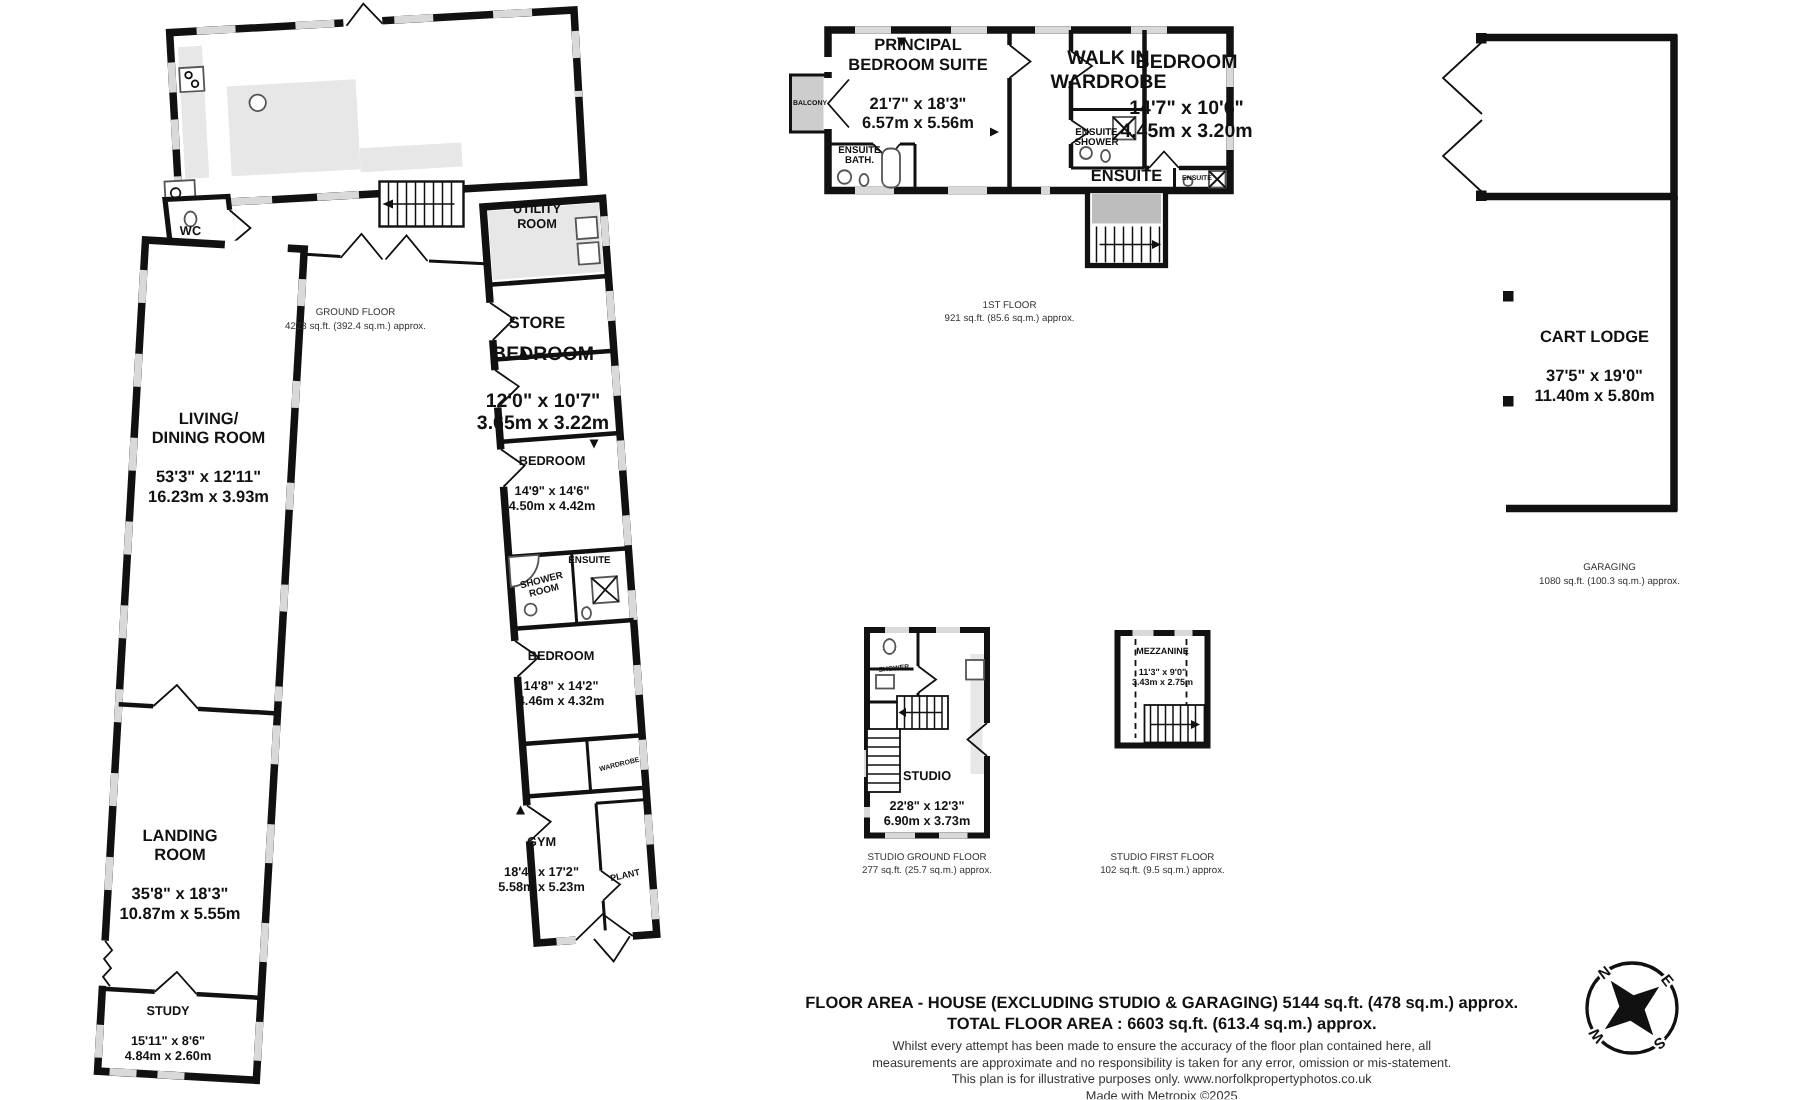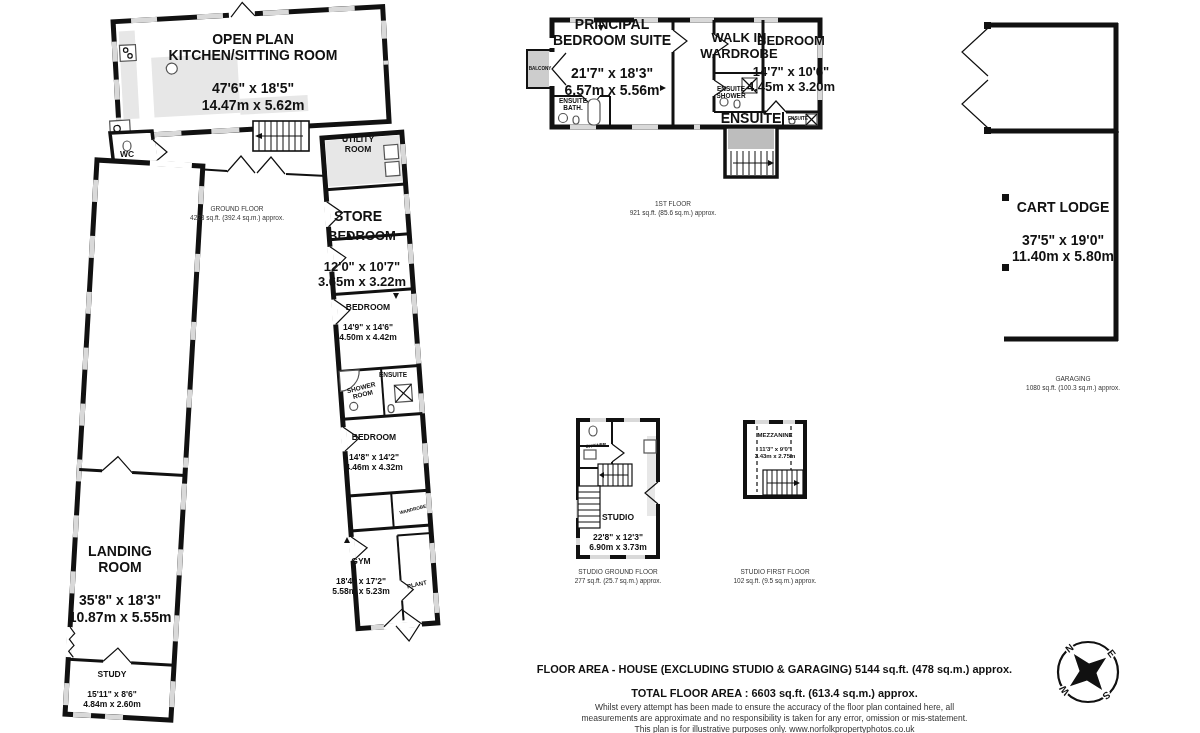--- a/index.html
+++ b/index.html
@@ -17,30 +17,30 @@
   .win{stroke:#d9d9d9;stroke-width:5;fill:none;}
   .win4{stroke:#d9d9d9;stroke-width:4;fill:none;}
   .gap{stroke:#fff;stroke-width:6;fill:none;}
   .fix{stroke:#555;stroke-width:1.2;fill:#fff;}
   .grey{fill:#e7e7e7;}
   .tri{fill:#111;}
   
   .rl{position:absolute;transform:translate(-50%,-50%);text-align:center;font-weight:bold;
       color:#111;white-space:pre-line;line-height:1.18;}
   .rname,.rdims{display:block;white-space:pre-line;}
-  .lg{font-size:14px;}
+  .lg{font-size:11px;}
   .md{font-size:8.5px;}
   .sm2{font-size:13px;}
   .sm{font-size:6.5px;}
   .xs{font-size:6px;}
   .xxs{font-size:4.6px;}
   .floorlbl{font-weight:normal;font-size:6.5px;color:#333;line-height:1.3;}
   .footer{position:absolute;left:352px;top:663px;width:845px;text-align:center;}
   .f1{font-size:11px;font-weight:bold;}
-  .f2{font-size:11px;font-weight:bold;margin-top:12px;}
+  .f2{font-size:11px;font-weight:bold;margin-top:2px;}
   .fd{font-size:8.5px;color:#333;margin-top:3px;line-height:1.28;white-space:pre-line;}
   .cletter{font-size:10px;font-weight:bold;fill:#111;stroke:#fff;stroke-width:3;paint-order:stroke;}
 </style>
 </head>
 <body>
 
 <div class="page">
 
 <svg width="1200" height="733" viewBox="0 0 1200 733">
 
@@ -304,26 +304,20 @@
     <g transform="rotate(-38)">
       <polygon points="0,-23 6,-6 23,0 6,6 0,23 -6,6 -23,0 -6,-6" fill="#111"></polygon>
       <text class="cletter" text-anchor="middle" transform="translate(0,-30)" y="3.5">N</text>
       <text class="cletter" text-anchor="middle" transform="rotate(90) translate(0,-30)" y="3.5">E</text>
       <text class="cletter" text-anchor="middle" transform="rotate(180) translate(0,-30)" y="3.5">S</text>
       <text class="cletter" text-anchor="middle" transform="rotate(270) translate(0,-30)" y="3.5">W</text>
     </g>
   </g>
 </svg>
 
-<div class="rl lg" style="left:253px;top:72px">
-  <span class="rname">OPEN PLAN
-KITCHEN/SITTING ROOM</span>
-  <span class="rdims">47'6" x 18'5"
-14.47m x 5.62m</span>
-</div>
 <div class="rl md" style="left:127px;top:154px">
   <span class="rname">WC</span>
 </div>
 <div class="rl md" style="left:358px;top:144px">
   <span class="rname">UTILITY
 ROOM</span>
 </div>
 <div class="rl lg" style="left:358px;top:216px">
   <span class="rname">STORE</span>
 </div>
@@ -352,20 +346,26 @@
 <div class="rl xxs" style="left:413px;top:510px;transform:translate(-50%,-50%) rotate(-14deg)">
   <span class="rname">WARDROBE</span>
 </div>
 <div class="rl md" style="left:361px;top:576px">
   <span class="rname">GYM</span>
   <span class="rdims">18'4" x 17'2"
 5.58m x 5.23m</span>
 </div>
 <div class="rl xs" style="left:417px;top:585px;transform:translate(-50%,-50%) rotate(-12deg)">
   <span class="rname">PLANT</span>
+</div>
+<div class="rl lg" style="left:139px;top:306px">
+  <span class="rname">LIVING/
+DINING ROOM</span>
+  <span class="rdims">53'3" x 12'11"
+16.23m x 3.93m</span>
 </div>
 <div class="rl lg" style="left:120px;top:584px">
   <span class="rname">LANDING
 ROOM</span>
   <span class="rdims">35'8" x 18'3"
 10.87m x 5.55m</span>
 </div>
 <div class="rl md" style="left:112px;top:689px">
   <span class="rname">STUDY</span>
   <span class="rdims">15'11" x 8'6"
@@ -406,21 +406,21 @@
   <span class="rname">ENSUITE</span>
 </div>
 <div class="rl xxs" style="left:798px;top:119px">
   <span class="rname">ENSUITE</span>
 </div>
 <div class="rl floorlbl" style="left:673px;top:209px">
   <span class="rname">1ST FLOOR
 921 sq.ft. (85.6 sq.m.) approx.</span>
 </div>
 
-<div class="rl lg" style="left:1063px;top:232px">
+<div class="rl lg" style="left:1063px;top:245px">
   <span class="rname">CART LODGE</span>
   <span class="rdims">37'5" x 19'0"
 11.40m x 5.80m</span>
 </div>
 <div class="rl floorlbl" style="left:1073px;top:384px">
   <span class="rname">GARAGING
 1080 sq.ft. (100.3 sq.m.) approx.</span>
 </div>
 
 <div class="rl md" style="left:618px;top:532px">

